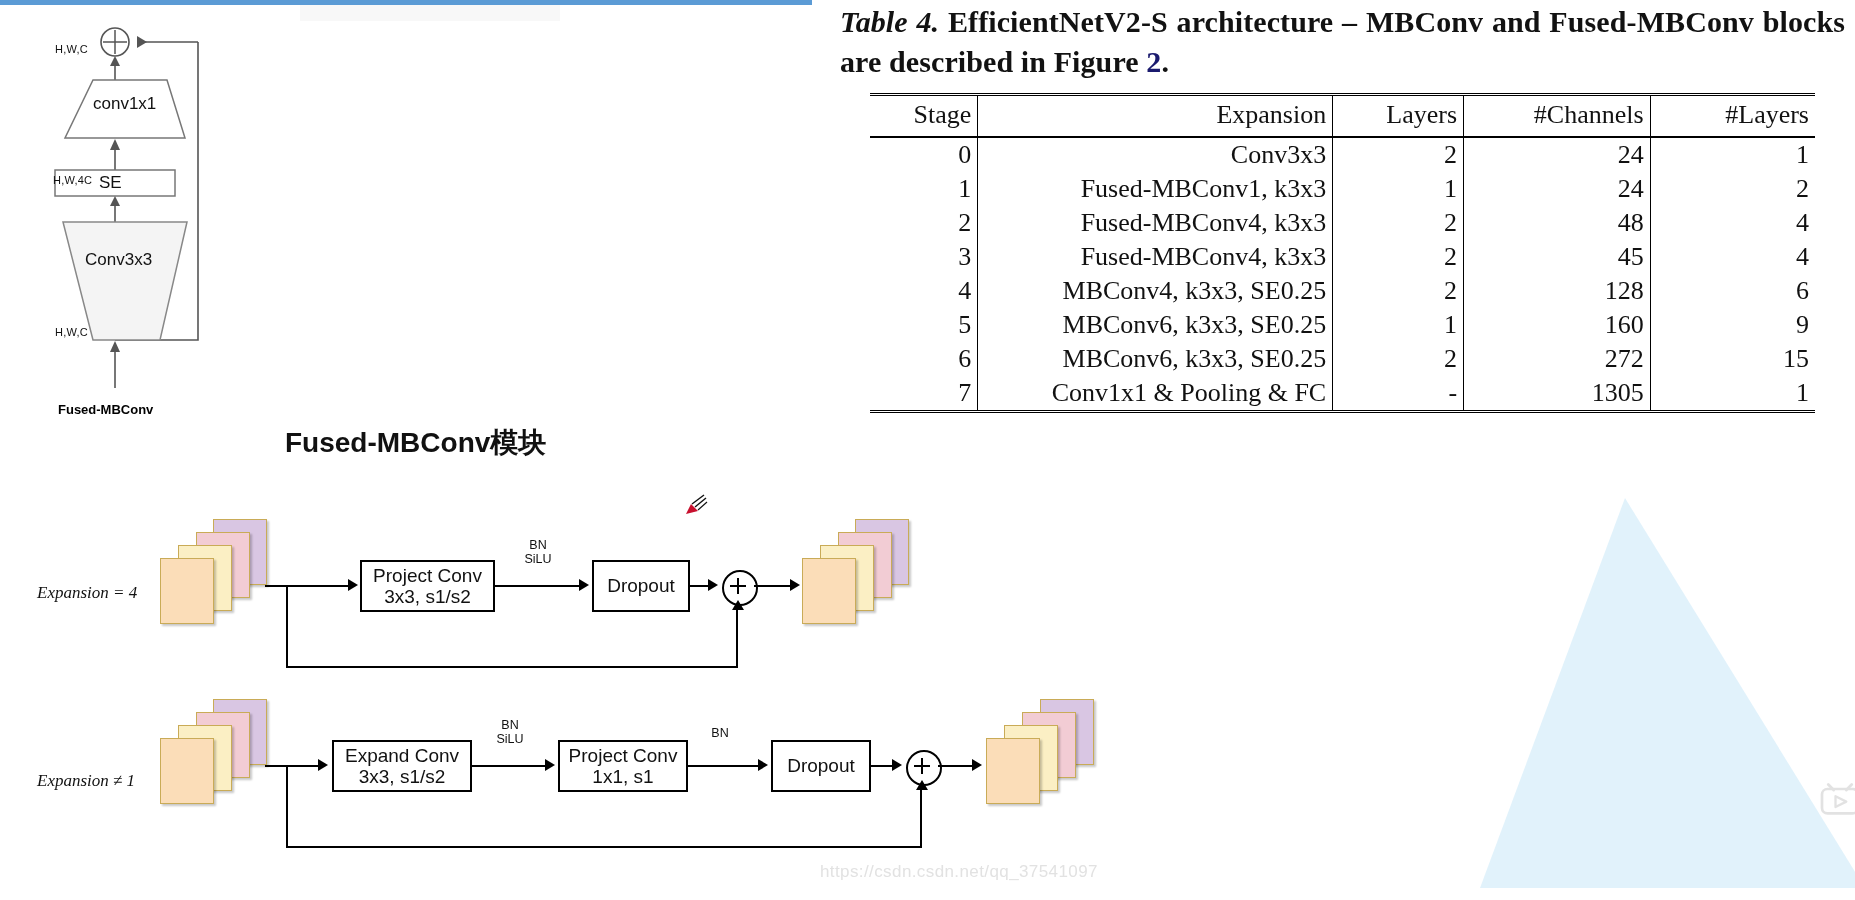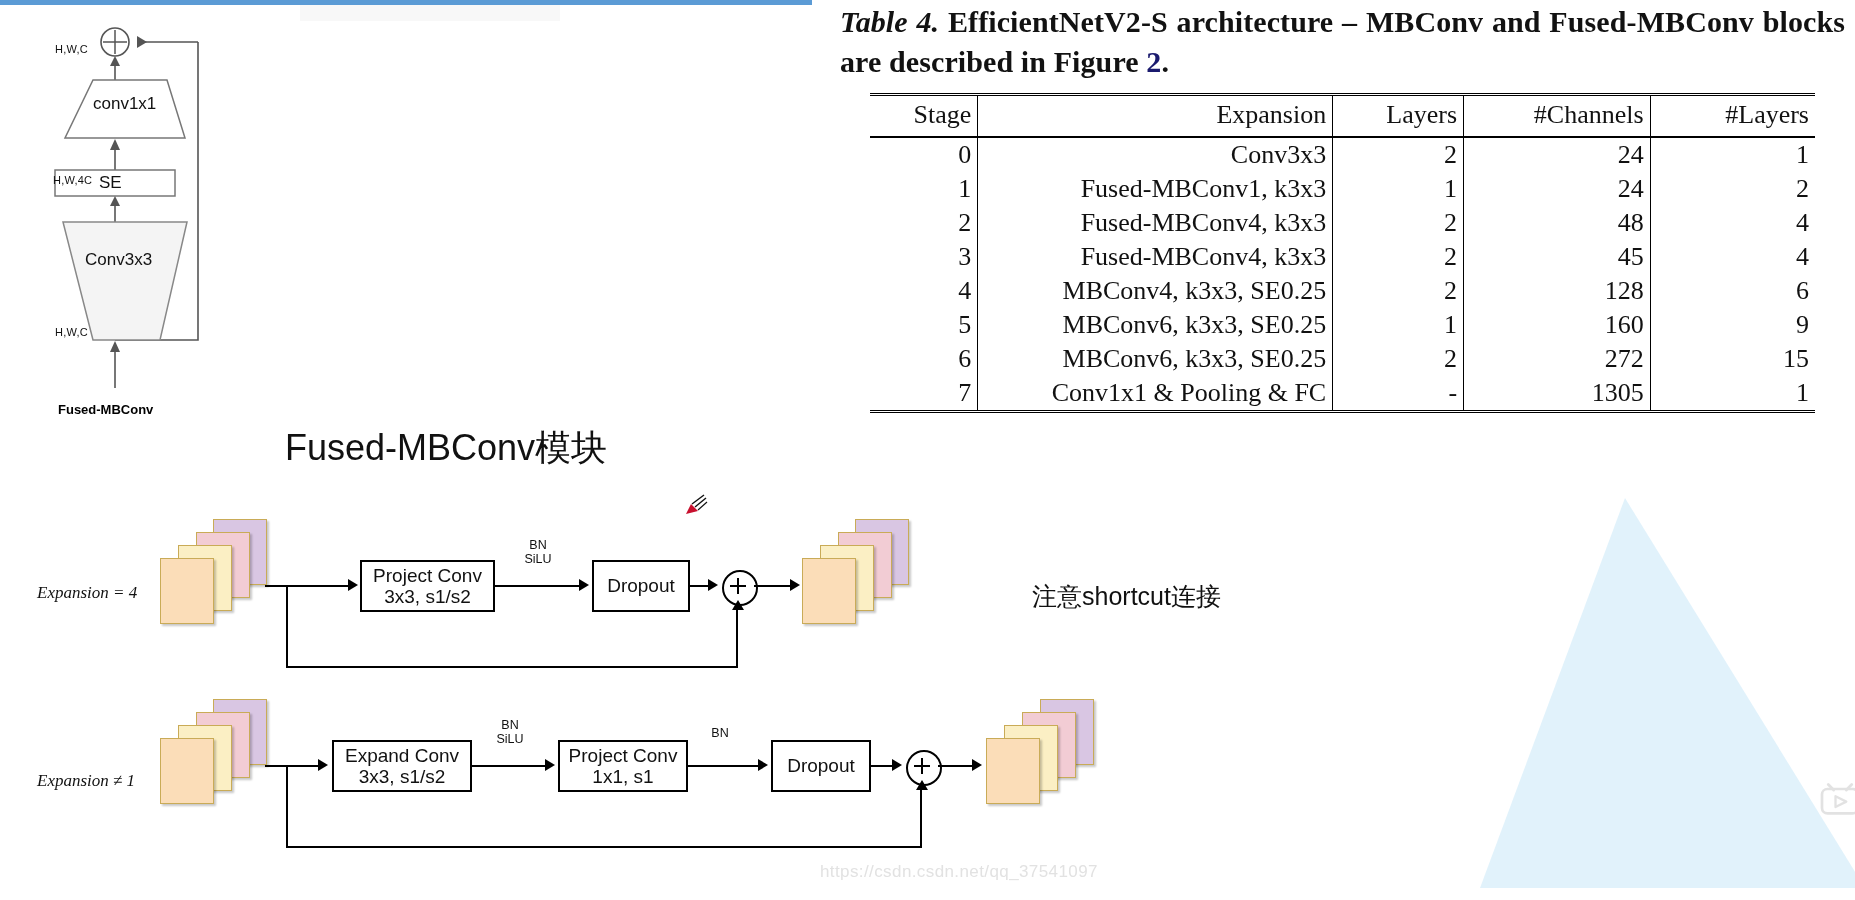--- a/index.html
+++ b/index.html
@@ -18,22 +18,22 @@
   
   #bili-logo{position:absolute;left:1818px;top:780px;width:44px;height:36px;opacity:.28;}
 
   
   #schematic{position:absolute;left:35px;top:10px;width:250px;height:420px;}
 
   .lbl-tiny{position:absolute;font-size:11px;font-family:"Liberation Sans",sans-serif;color:#111;letter-spacing:.2px;}
   .blk-title{position:absolute;font-size:13px;font-weight:bold;color:#000;}
 
   
-  #center-title{position:absolute;left:285px;top:424px;font-size:36px;color:#111;
-     font-family:"Liberation Sans",sans-serif;white-space:nowrap;}
+  #center-title{position:absolute;left:285px;top:424px;font-size:28px;color:#111;
+     font-family:"Liberation Sans",sans-serif;white-space:nowrap;font-weight:bold;}
 
   
   #paper{position:absolute;left:840px;top:2px;width:1005px;}
   #tbl-caption{font-family:"Liberation Serif",serif;font-size:30px;line-height:1.32;
      color:#121212;text-align:justify;letter-spacing:.1px;font-weight:bold;}
   #tbl-caption .it{font-style:italic;}
   #tbl-caption .lnk{color:#1a1a6e;}
 
   table.paper-tbl{border-collapse:collapse;width:945px;margin-top:12px;margin-left:30px;
      font-family:"Liberation Serif",serif;font-size:26px;color:#111;}
@@ -315,21 +315,20 @@
   <div class="ln vln" style="left:920px;top:108px;height:58px;"></div>
   <div class="arrowU" style="left:916px;top:100px;"></div>
 
   <div class="fmap" style="left:1040px;top:19px;background:#d9c6e3;"></div>
   <div class="fmap" style="left:1022px;top:32px;background:#f2ccd4;"></div>
   <div class="fmap" style="left:1004px;top:45px;background:#fbefc4;"></div>
   <div class="fmap" style="left:986px;top:58px;background:#fbddb8;"></div>
 </div>
 
 <div id="notes">
-  <div>注意shortcut连接</div>
 </div>
 
 <div id="watermark">https://csdn.csdn.net/qq_37541097</div>
 
 <svg id="pen" viewBox="0 0 26 26">
   <path d="M4 22 L9 12 L16 19 Z" fill="#c8102e"></path>
   <path d="M10 12 L22 3" stroke="#111" stroke-width="1.4"></path>
   <path d="M13 15 L24 6" stroke="#111" stroke-width="1.4"></path>
   <path d="M16 18 L25 10" stroke="#111" stroke-width="1.2"></path>
 </svg>

